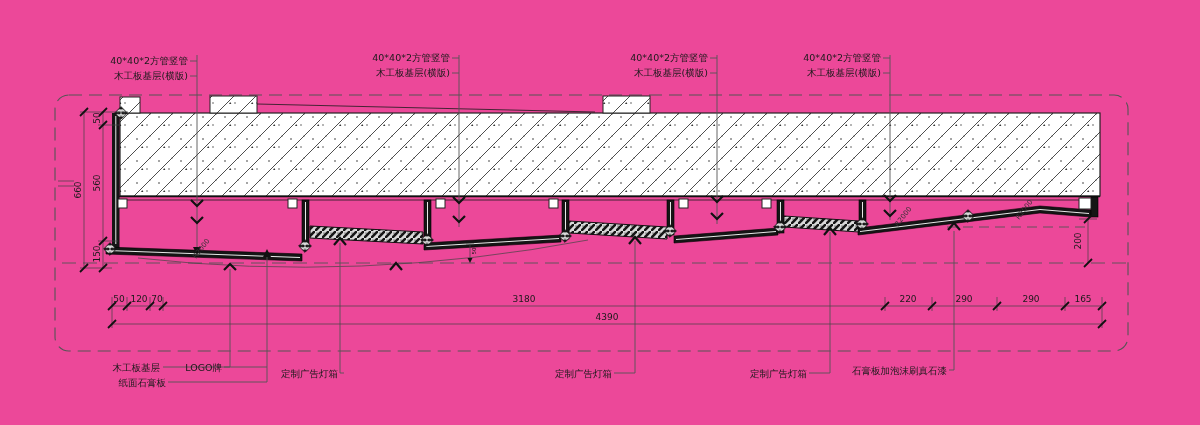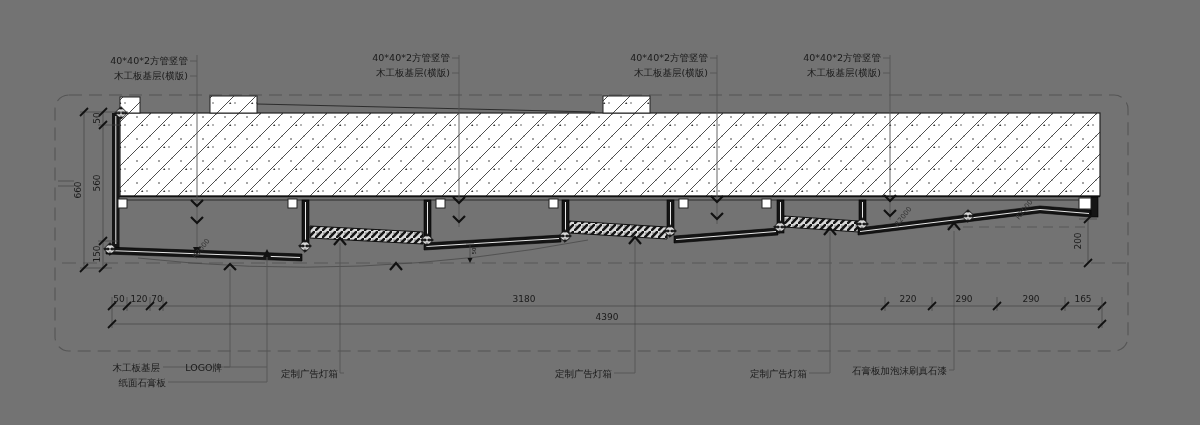--- a/index.html
+++ b/index.html
@@ -1,16 +1,16 @@
 <!DOCTYPE html>
 <html><head>
 <meta charset="utf-8">
 <style>
   html,body{margin:0;padding:0;background:#fff;}
-  .canvas{position:relative;width:1200px;height:425px;background:#737373;overflow:hidden;}
+  .canvas{position:relative;width:1200px;height:425px;background:#ec4899;overflow:hidden;}
   svg{display:block;}
   text{font-family:"DejaVu Sans","Liberation Sans",sans-serif;fill:#1a1a1a;}
   .callout{font-size:9.5px;}
   .dim{font-size:9px;}
   .dimsmall{font-size:5.5px;}
   .rot{font-size:7px;fill:#333;}
   .thin{stroke:#1a1a1a;stroke-width:0.8;fill:none;}
   .hair{stroke:#444;stroke-width:0.7;fill:none;}
   .lead{stroke:#555;stroke-width:0.9;fill:none;}
   .chev{stroke:#111;stroke-width:2.2;fill:none;}

